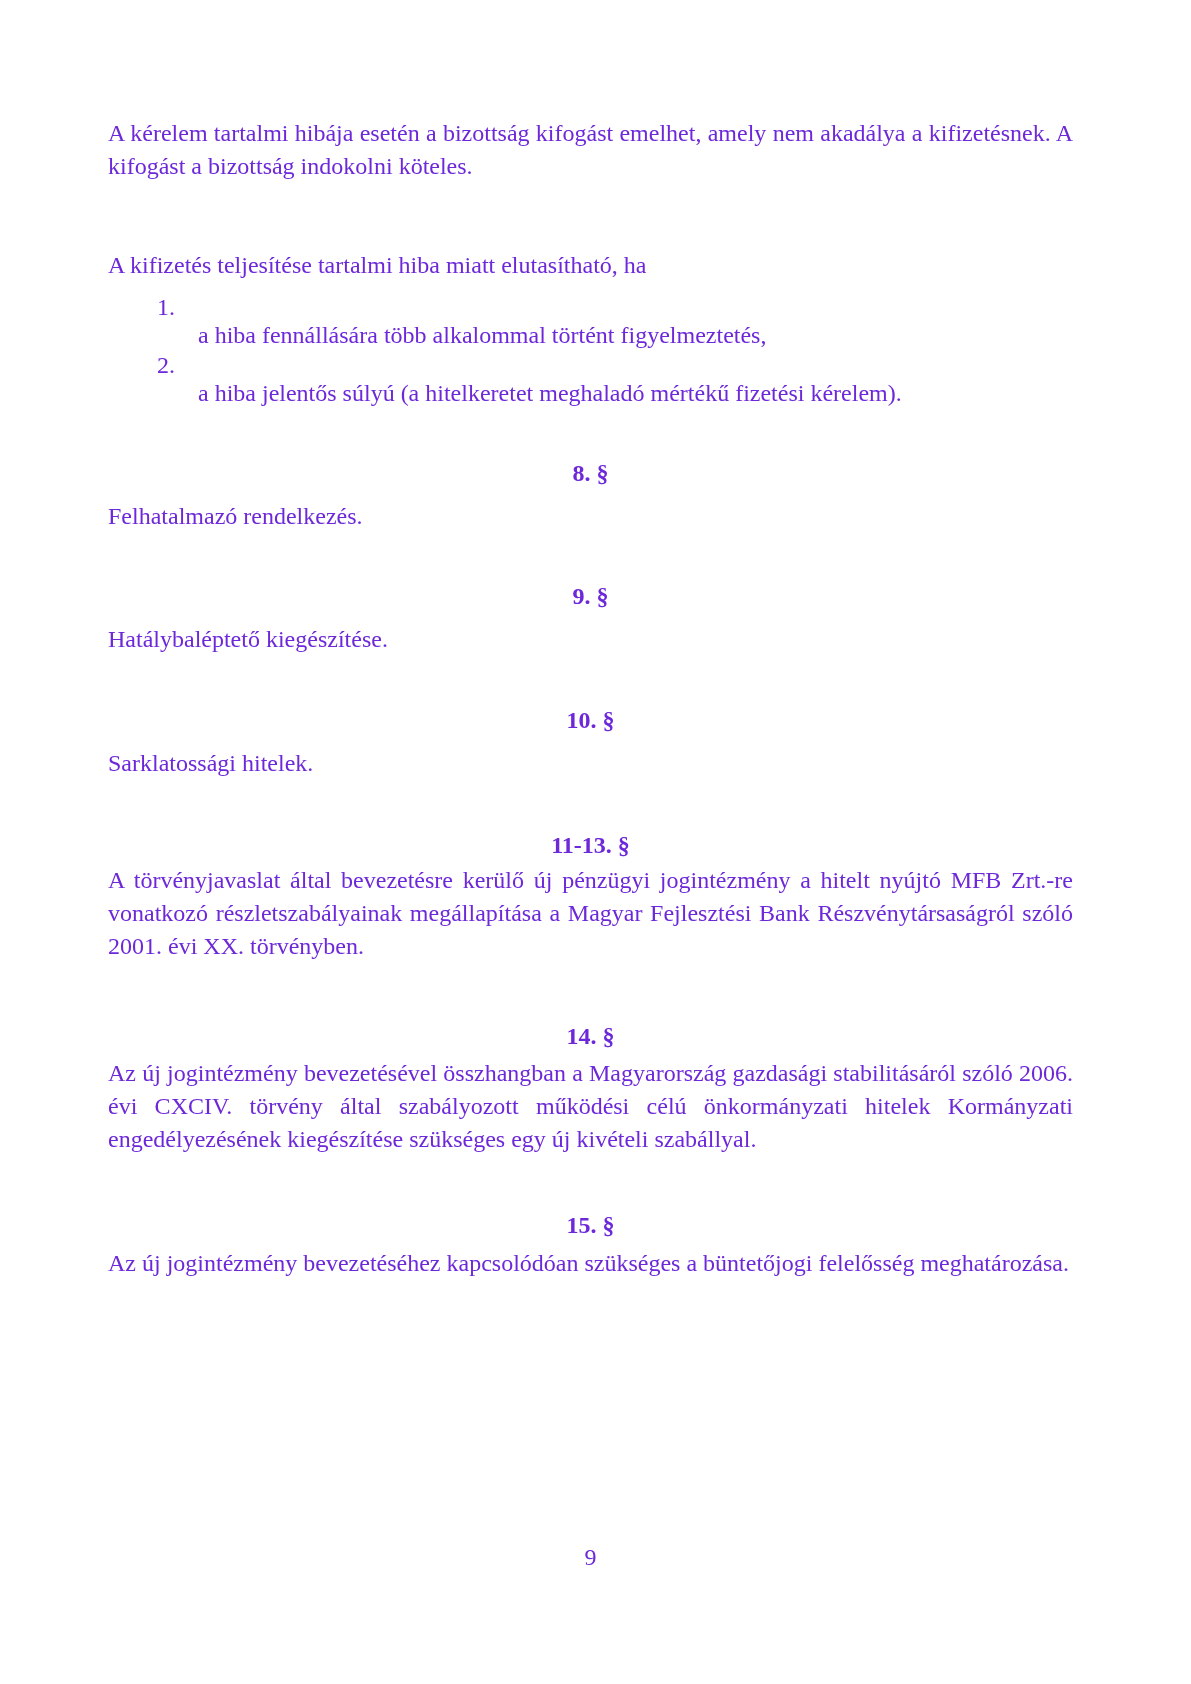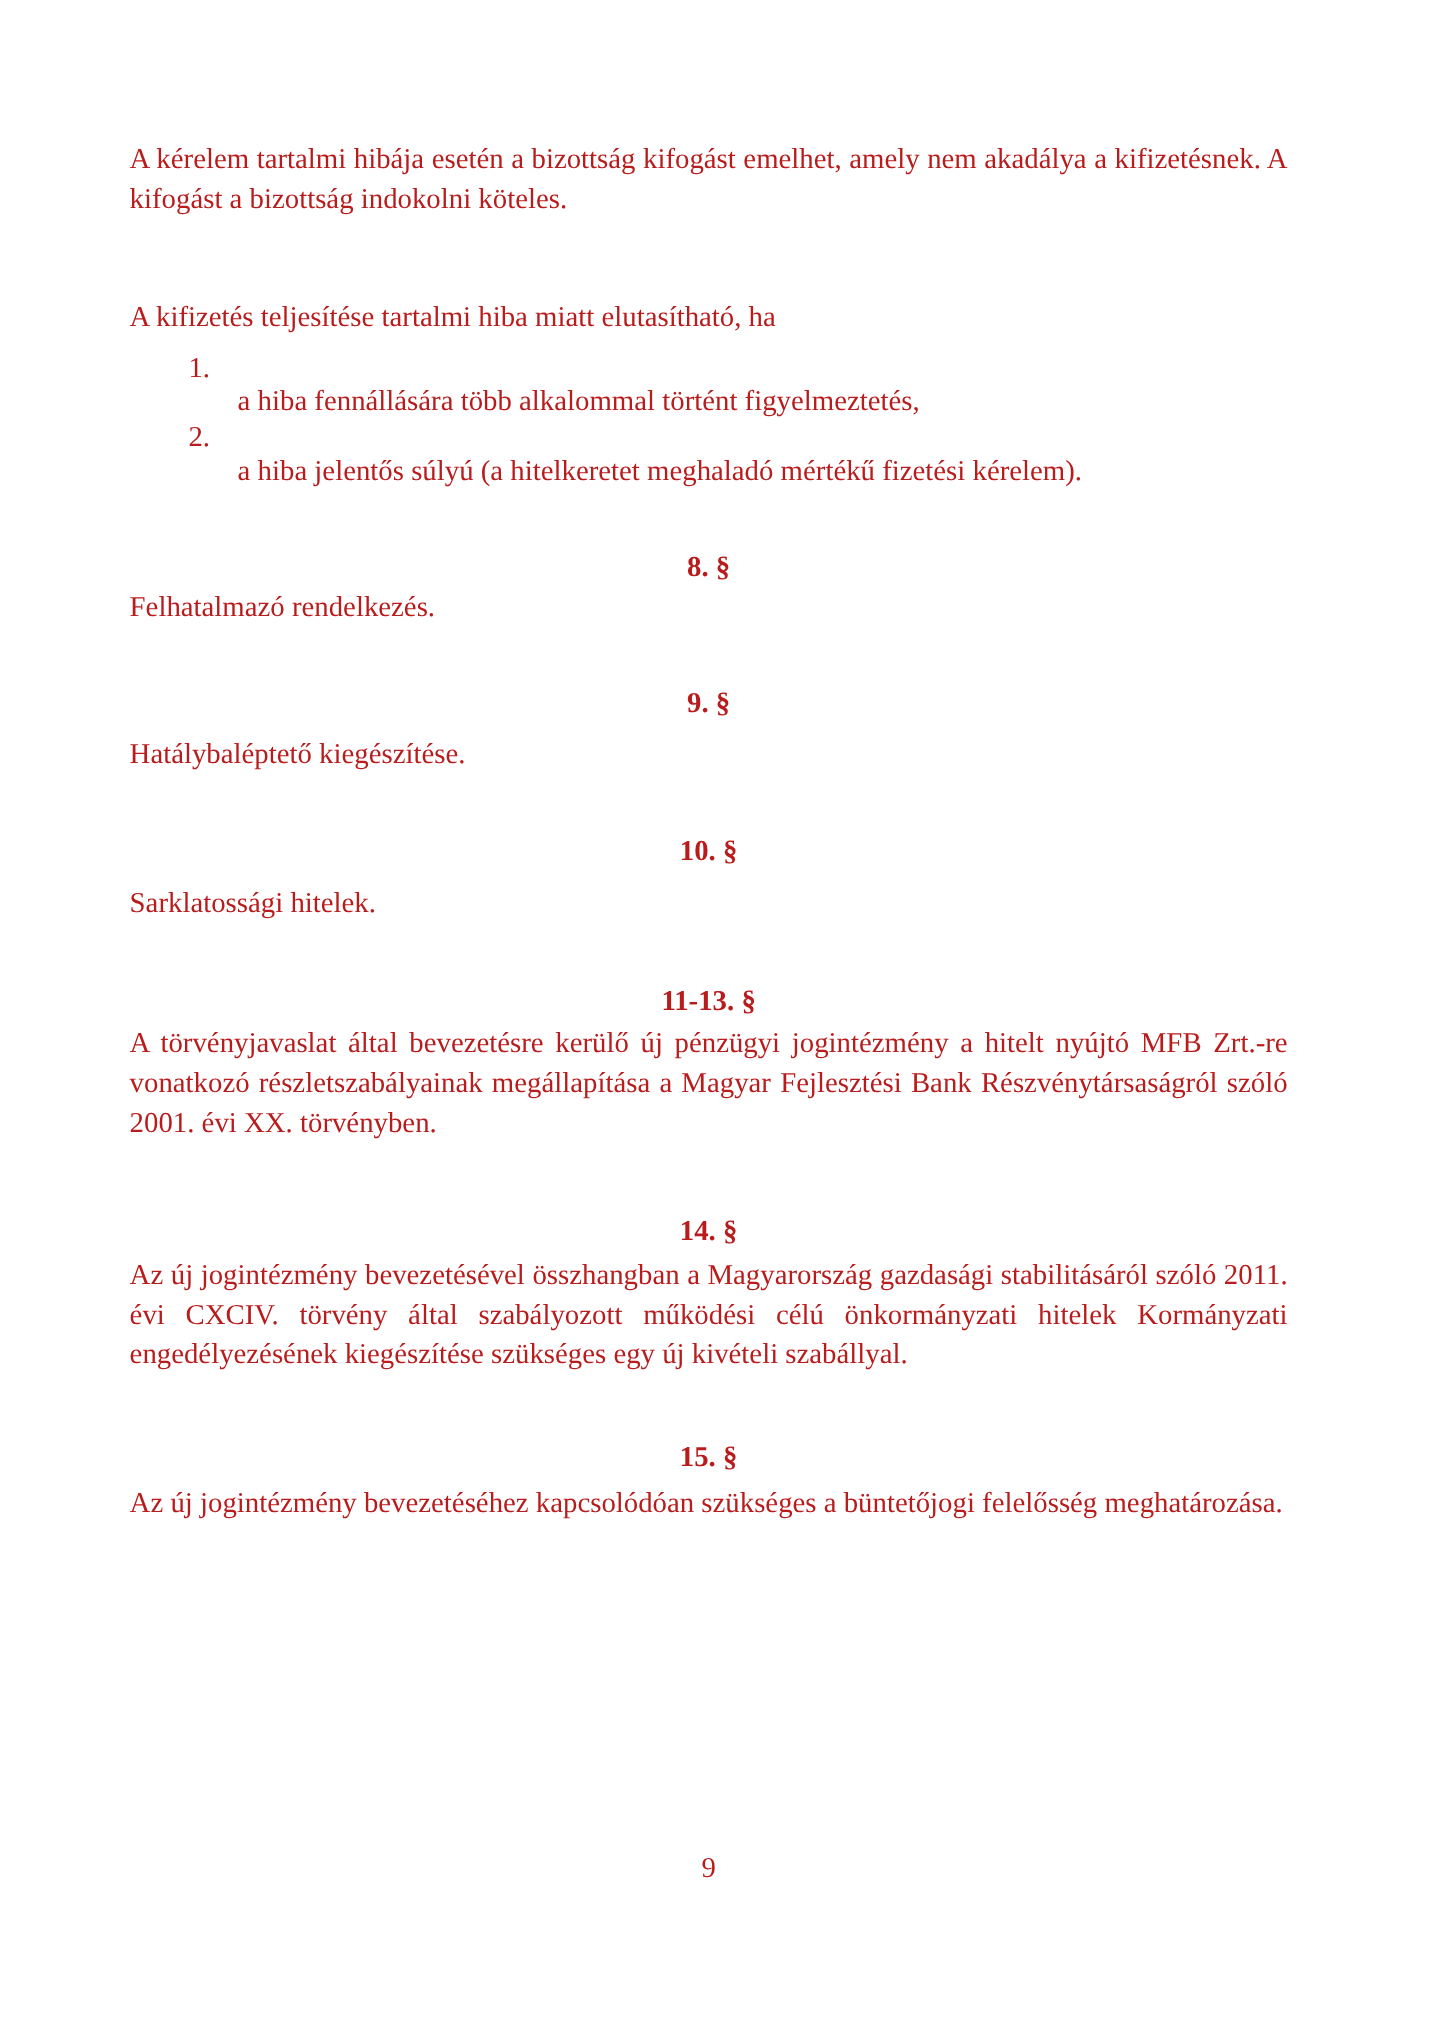--- a/index.html
+++ b/index.html
@@ -5,21 +5,21 @@
   html, body {
     margin: 0;
     padding: 0;
     background: #ffffff;
   }
   .page {
     position: relative;
     width: 1191px;
     height: 1684px;
     background: #ffffff;
-    color: #b91c1c;
+    color: #6d28d9;
     font-family: "Liberation Serif", "DejaVu Serif", serif;
     font-size: 24px;
     line-height: 33px;
     overflow: hidden;
   }
   .content {
     position: absolute;
     left: 108px;
     top: 0;
     width: 965px;
@@ -56,21 +56,21 @@
   .li-text {
     flex: 1 1 auto;
     margin-top: 28px;
   }
   
   .mt-p1   { margin-top: 117px; }
   .mt-p2   { margin-top: 66px;  }
   .mt-list { margin-top: 10px;  }
   .mt-p3   { margin-top: 45px;  }
   .mt-h8   { margin-top: 49px;  }
-  .mt-b8   {  }
+  .mt-b8   { margin-top: 10px;  }
   .mt-h9   { margin-top: 47px;  }
   .mt-b9   { margin-top: 10px;  }
   .mt-h10  { margin-top: 48px;  }
   .mt-b10  { margin-top: 10px;  }
   .mt-h11  { margin-top: 49px;  }
   .mt-b11  { margin-top: 2px;   }
   .mt-h14  { margin-top: 57px;  }
   .mt-b14  { margin-top: 4px;   }
   .mt-h15  { margin-top: 53px;  }
   .mt-b15  { margin-top: 5px;   }
@@ -110,21 +110,21 @@
     <h3 class="sect-heading mt-h9">9. §</h3>
     <p class="para mt-b9">Hatálybaléptető kiegészítése.</p>
 
     <h3 class="sect-heading mt-h10">10. §</h3>
     <p class="para mt-b10">Sarklatossági hitelek.</p>
 
     <h3 class="sect-heading mt-h11">11-13. §</h3>
     <p class="para justify mt-b11">A törvényjavaslat által bevezetésre kerülő új pénzügyi jogintézmény a hitelt nyújtó MFB Zrt.-re vonatkozó részletszabályainak megállapítása a Magyar Fejlesztési Bank Részvénytársaságról szóló 2001. évi XX. törvényben.</p>
 
     <h3 class="sect-heading mt-h14">14. §</h3>
-    <p class="para justify mt-b14">Az új jogintézmény bevezetésével összhangban a Magyarország gazdasági stabilitásáról szóló 2011. évi CXCIV. törvény által szabályozott működési célú önkormányzati hitelek Kormányzati engedélyezésének kiegészítése szükséges egy új kivételi szabállyal.</p>
+    <p class="para justify mt-b14">Az új jogintézmény bevezetésével összhangban a Magyarország gazdasági stabilitásáról szóló 2006. évi CXCIV. törvény által szabályozott működési célú önkormányzati hitelek Kormányzati engedélyezésének kiegészítése szükséges egy új kivételi szabállyal.</p>
 
     <h3 class="sect-heading mt-h15">15. §</h3>
     <p class="para justify mt-b15">Az új jogintézmény bevezetéséhez kapcsolódóan szükséges a büntetőjogi felelősség meghatározása.</p>
 
   </div>
 
   <div class="page-number">9</div>
 </div>
 
 </body></html>

